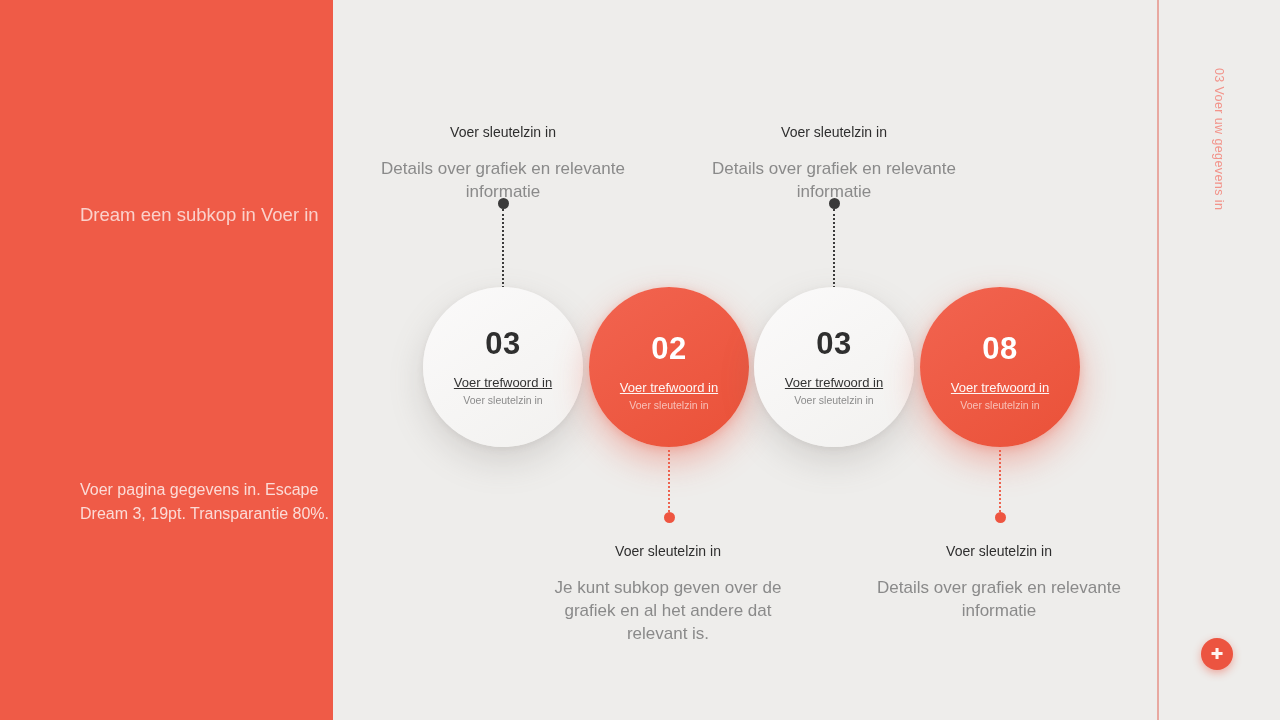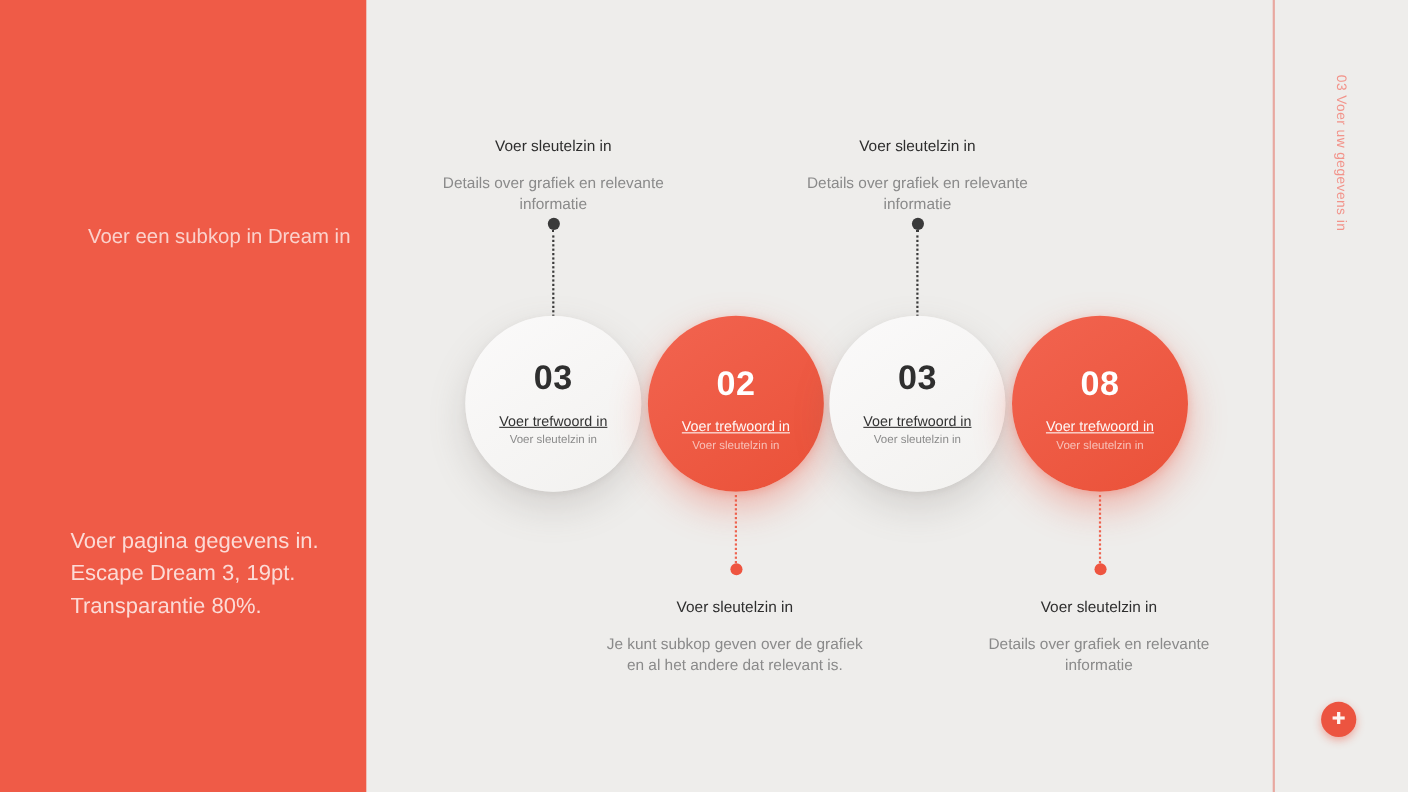--- a/index.html
+++ b/index.html
@@ -47,24 +47,24 @@
     left: 80px;
     top: 204px;
     width: 245px;
     font-size: 18.5px;
     line-height: 1.16;
     font-weight: normal;
     color: rgba(255,255,255,0.72);
   }
   .page-note {
     position: absolute;
-    left: 64px;
+    left: 80px;
     top: 478px;
     width: 250px;
-    font-size: 20px;
+    font-size: 16px;
     line-height: 1.47;
     color: rgba(255,255,255,0.78);
   }
 
   
   .right-divider {
     position: absolute;
     left: 1157px;
     top: 0;
     width: 1.6px;
@@ -204,38 +204,38 @@
     width: 250px;
     text-align: center;
   }
   .callout-title {
     font-size: 14px;
     color: #2E2E2E;
     line-height: 1.3;
     margin-bottom: 7px;
   }
   .callout-desc {
-    font-size: 14px;
+    font-size: 17px;
     color: #8A8A8A;
     line-height: 1.36;
     margin-top: 16px;
   }
 
   #callout-top-1 { left: 378px; top: 123px; }
   #callout-top-2 { left: 709px; top: 123px; }
   #callout-bottom-2 { left: 543px; top: 542px; }
   #callout-bottom-4 { left: 874px; top: 542px; }
 </style>
 </head>
 <body>
 
 <div class="slide">
 
   <div class="left-panel">
-    <div class="subtitle">Voer een subkop in Dream in</div>
+    <div class="subtitle">Dream een subkop in Voer in</div>
     <div class="page-note">Voer pagina gegevens in. Escape Dream 3, 19pt. Transparantie 80%.</div>
   </div>
 
   <div class="callout" id="callout-top-1">
     <div class="callout-title">Voer sleutelzin in</div>
     <div class="callout-desc">Details over grafiek en relevante informatie</div>
   </div>
 
   <div class="callout" id="callout-top-2">
     <div class="callout-title">Voer sleutelzin in</div>

